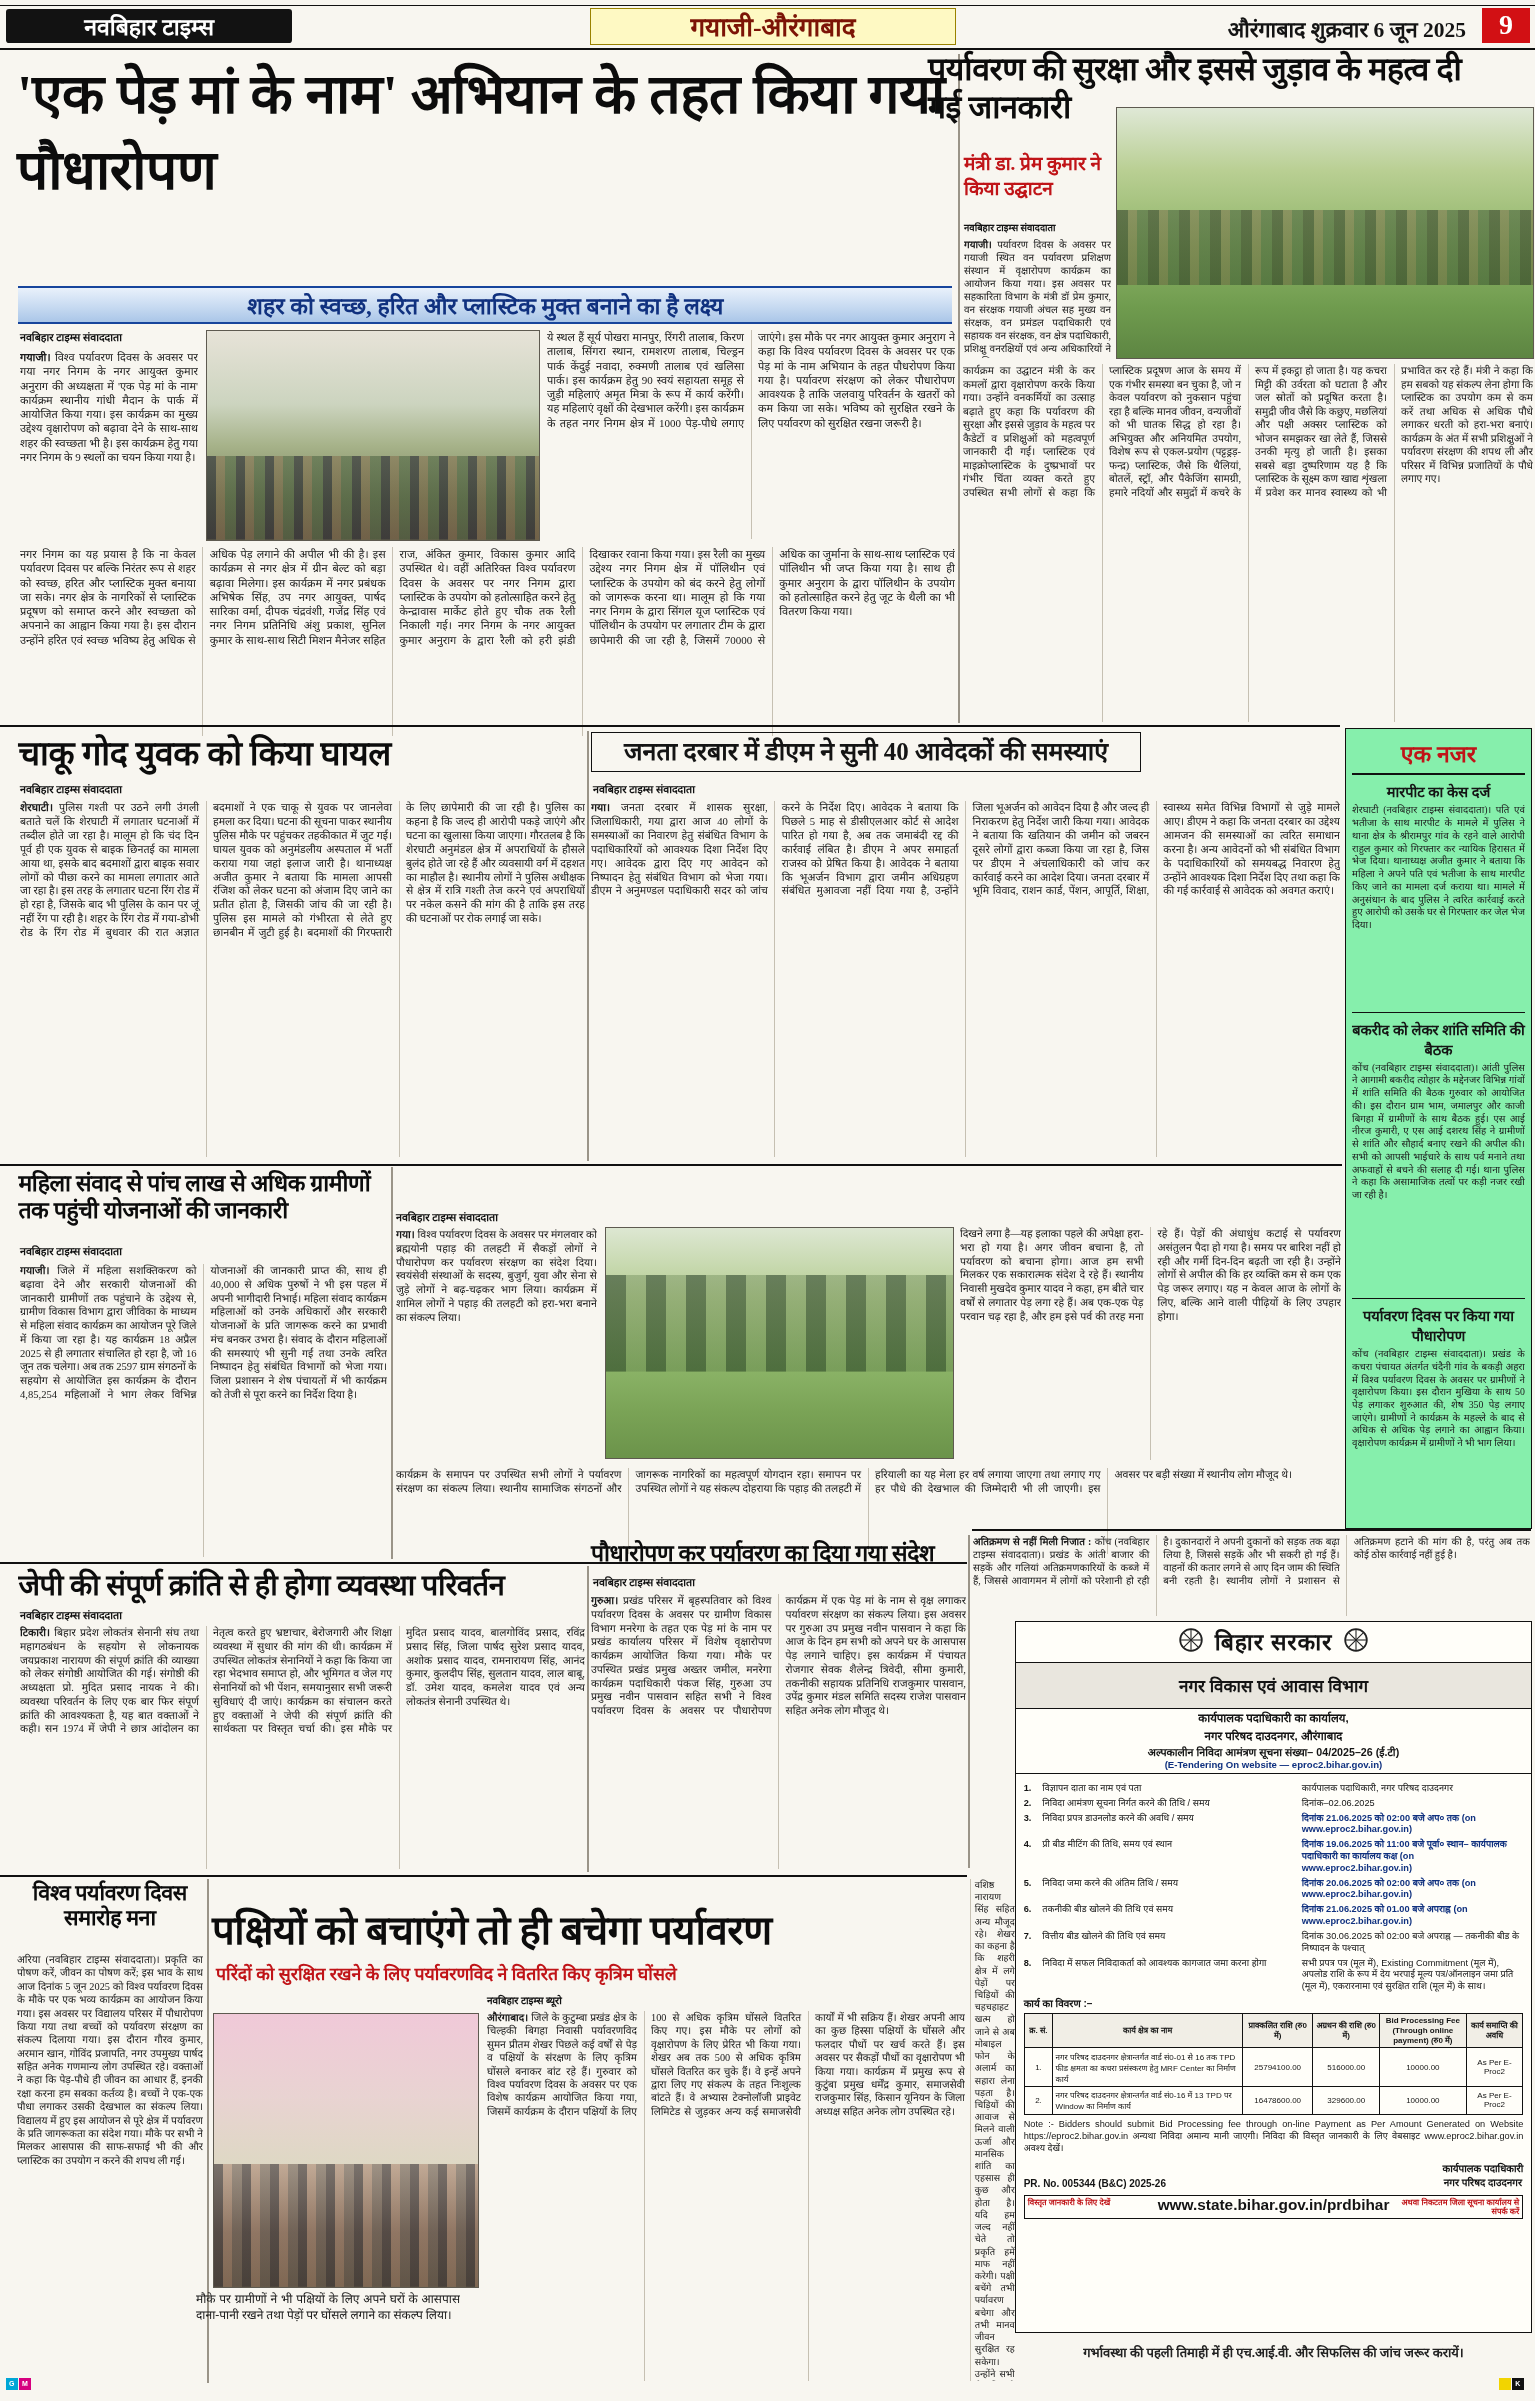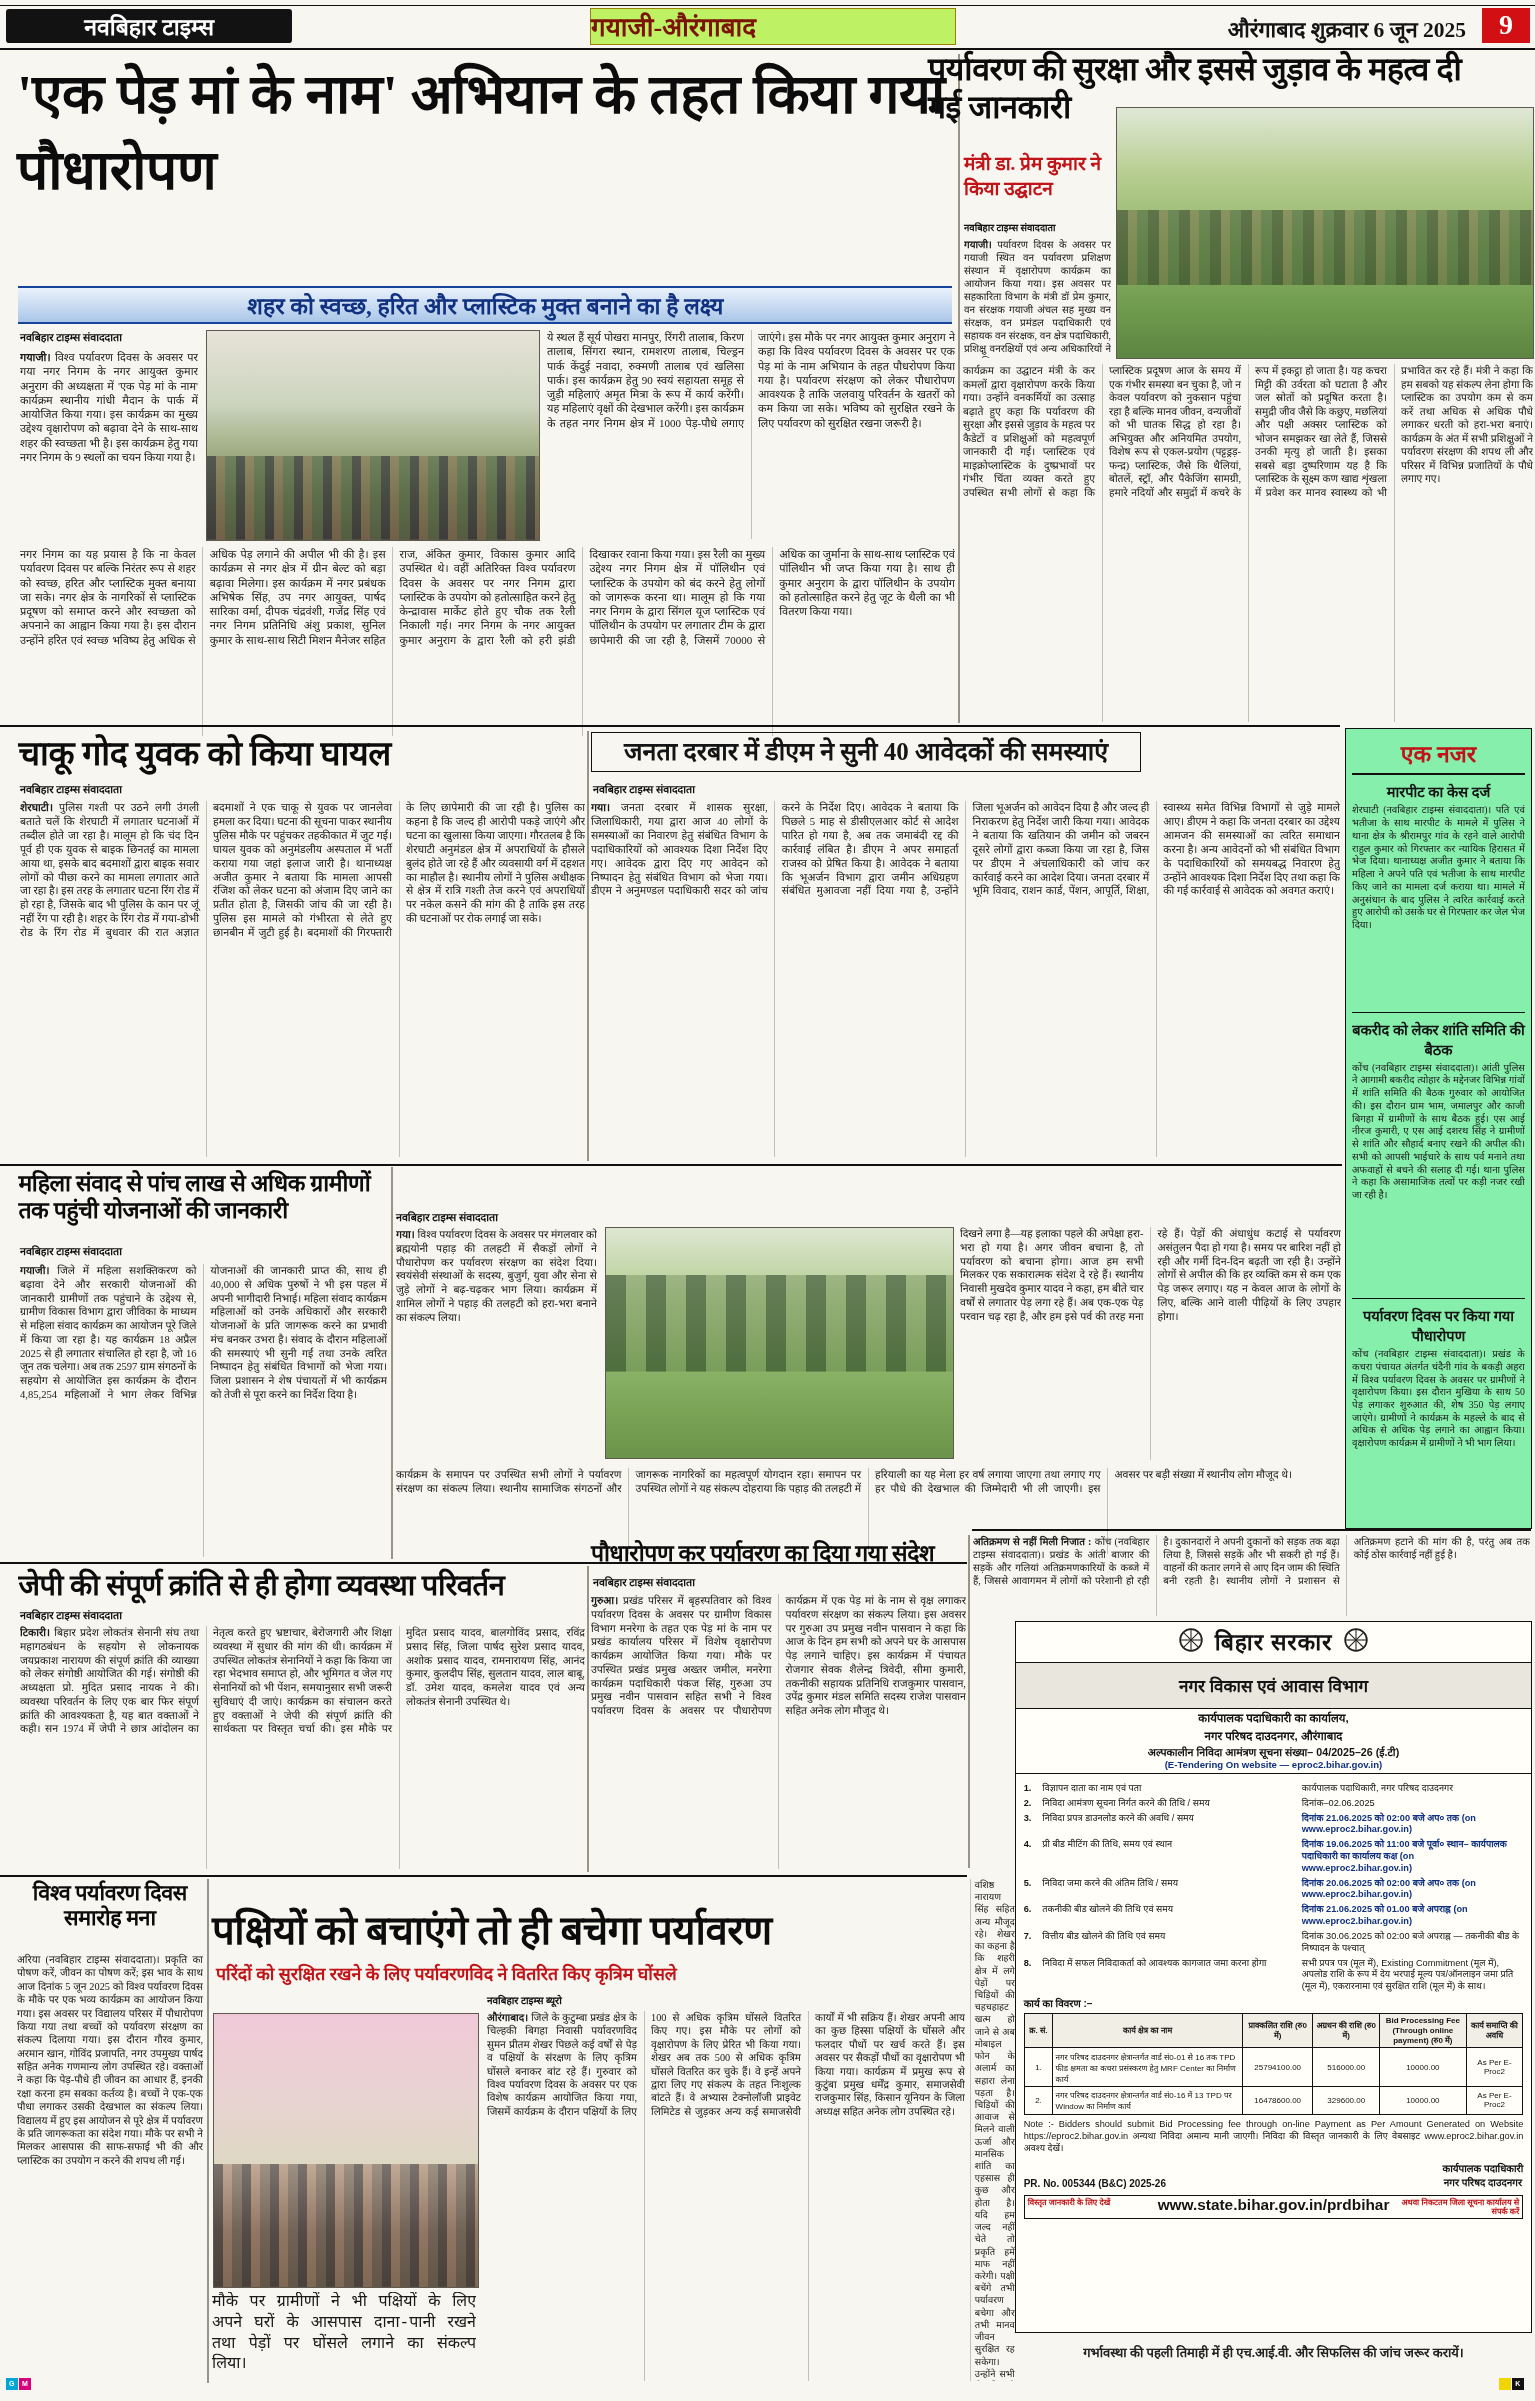--- a/index.html
+++ b/index.html
@@ -58,21 +58,21 @@
 </style>
 </head>
 <body>
 
 <div class="page">
 
   <div class="abs rule" style="left:0;top:4.6px;width:1535px;height:1.5px;"></div>
   <div class="abs" style="left:6.1px;top:9.2px;width:286px;height:34px;background:#121212;color:#fff;display:flex;align-items:center;justify-content:center;font-weight:bold;font-size:23px;border-radius:3.1px;">
       <span>नवबिहार टाइम्स</span>
     </div>
-  <div class="abs" style="left:590px;top:7.7px;width:364px;height:35px;background:#bef264;color:#7c1406;display:flex;align-items:center;justify-content:flex-start;font-weight:bold;font-size:26px;border:0.8px solid #9a8200;">
+  <div class="abs" style="left:590px;top:7.7px;width:364px;height:35px;background:#fef9c3;color:#7c1406;display:flex;align-items:center;justify-content:center;font-weight:bold;font-size:26px;border:0.8px solid #9a8200;">
       <span>गयाजी-औरंगाबाद</span>
     </div>
   <div class="abs" style="left:1144px;top:14px;width:322px;height:26px;font-weight:bold;font-size:21.5px;text-align:right;"><span>औरंगाबाद शुक्रवार 6 जून 2025</span></div>
   <div class="abs" style="left:1482px;top:7.7px;width:48px;height:35px;background:#d21014;color:#fff;display:flex;align-items:center;justify-content:center;font-weight:bold;font-size:28px;">
       <span>9</span>
     </div>
   <div class="abs rule" style="left:0;top:48px;width:1535px;height:1.5px;"></div>
 
   <div class="abs hl" style="left:17px;top:57px;width:938px;font-size:55px;line-height:1.38;"><span>'एक पेड़ मां के नाम' अभियान के तहत किया गया पौधारोपण</span></div>
   <div class="abs bluebar" style="left:18.4px;top:286px;width:934px;height:31px;padding-top:3.1px;"><span>शहर को स्वच्छ, हरित और प्लास्टिक मुक्त बनाने का है लक्ष्य</span></div>
@@ -144,21 +144,21 @@
   <div class="abs rule" style="left:0;top:1875px;width:967px;height:1.5px;"></div>
 
   <div class="abs hl" style="left:15.4px;top:1881px;width:189px;font-size:21.5px;text-align:center;"><span>विश्व पर्यावरण दिवस समारोह मना</span></div>
   <div class="abs bt clip" style="left:17px;top:1953px;width:186px;height:428px;font-size:10.3px;"><span>अरिया (नवबिहार टाइम्स संवाददाता)। प्रकृति का पोषण करें, जीवन का पोषण करें; इस भाव के साथ आज दिनांक 5 जून 2025 को विश्व पर्यावरण दिवस के मौके पर एक भव्य कार्यक्रम का आयोजन किया गया। इस अवसर पर विद्यालय परिसर में पौधारोपण किया गया तथा बच्चों को पर्यावरण संरक्षण का संकल्प दिलाया गया। इस दौरान गौरव कुमार, अरमान खान, गोविंद प्रजापति, नगर उपमुख्य पार्षद सहित अनेक गणमान्य लोग उपस्थित रहे। वक्ताओं ने कहा कि पेड़-पौधे ही जीवन का आधार हैं, इनकी रक्षा करना हम सबका कर्तव्य है। बच्चों ने एक-एक पौधा लगाकर उसकी देखभाल का संकल्प लिया। विद्यालय में हुए इस आयोजन से पूरे क्षेत्र में पर्यावरण के प्रति जागरूकता का संदेश गया। मौके पर सभी ने मिलकर आसपास की साफ-सफाई भी की और प्लास्टिक का उपयोग न करने की शपथ ली गई।</span></div>
   <div class="abs vrule" style="left:207px;top:1879px;width:1.5px;height:504px;"></div>
 
   <div class="abs hl" style="left:212px;top:1907px;width:562px;font-size:40px;"><span>पक्षियों को बचाएंगे तो ही बचेगा पर्यावरण</span></div>
   <div class="abs redsub" style="left:216px;top:1961px;width:554px;font-size:17.7px;"><span>परिंदों को सुरक्षित रखने के लिए पर्यावरणविद ने वितरित किए कृत्रिम घोंसले</span></div>
   <div class="abs byline" style="left:487px;top:1993px;width:230px;font-size:10px;"><span>नवबिहार टाइम्स ब्यूरो</span></div>
   <div class="abs ph" style="left:213px;top:2013px;width:264px;height:273px;background:repeating-linear-gradient(90deg,rgba(40,30,35,.55) 0 9.2px,rgba(150,100,80,.4) 9.2px 18.4px,rgba(80,60,55,.45) 18.4px 28px) 0 100%/100% 45% no-repeat,linear-gradient(180deg,#f0c9d8 0%,#e9d3d2 30%,#ded8c4 55%,#8c8270 80%,#6f6a55 100%);"></div>
-  <div class="abs bt clip" style="left:212px;top:2292px;width:264px;height:89px;font-size:16px;font-family:Liberation Mono, monospace;"><span>मौके पर ग्रामीणों ने भी पक्षियों के लिए अपने घरों के आसपास दाना-पानी रखने तथा पेड़ों पर घोंसले लगाने का संकल्प लिया।</span></div>
+  <div class="abs bt clip" style="left:196px;top:2292px;width:264px;height:89px;font-size:12px;"><span>मौके पर ग्रामीणों ने भी पक्षियों के लिए अपने घरों के आसपास दाना-पानी रखने तथा पेड़ों पर घोंसले लगाने का संकल्प लिया।</span></div>
   <div class="abs bt clip c3" style="left:487px;top:2011px;width:478px;height:370px;font-size:10.3px;"><span class="dl">औरंगाबाद।</span> <span>जिले के कुटुम्बा प्रखंड क्षेत्र के चिल्हकी बिगहा निवासी पर्यावरणविद सुमन प्रीतम शेखर पिछले कई वर्षों से पेड़ व पक्षियों के संरक्षण के लिए कृत्रिम घोंसले बनाकर बांट रहे हैं। गुरुवार को विश्व पर्यावरण दिवस के अवसर पर एक विशेष कार्यक्रम आयोजित किया गया, जिसमें कार्यक्रम के दौरान पक्षियों के लिए 100 से अधिक कृत्रिम घोंसले वितरित किए गए। इस मौके पर लोगों को वृक्षारोपण के लिए प्रेरित भी किया गया। शेखर अब तक 500 से अधिक कृत्रिम घोंसले वितरित कर चुके हैं। वे इन्हें अपने द्वारा लिए गए संकल्प के तहत निःशुल्क बांटते हैं। वे अभ्यास टेक्नोलॉजी प्राइवेट लिमिटेड से जुड़कर अन्य कई समाजसेवी कार्यों में भी सक्रिय हैं। शेखर अपनी आय का कुछ हिस्सा पक्षियों के घोंसले और फलदार पौधों पर खर्च करते हैं। इस अवसर पर सैकड़ों पौधों का वृक्षारोपण भी किया गया। कार्यक्रम में प्रमुख रूप से कुटुंबा प्रमुख धर्मेंद्र कुमार, समाजसेवी राजकुमार सिंह, किसान यूनियन के जिला अध्यक्ष सहित अनेक लोग उपस्थित रहे।</span></div>
 
   <div class="abs bt clip" style="left:970px;top:1879px;width:40px;height:502px;font-size:9.4px;border-left:0.8px solid #c6c0b2;padding-left:3.8px;"><span>वशिष्ठ नारायण सिंह सहित अन्य मौजूद रहे। शेखर का कहना है कि शहरी क्षेत्र में लगे पेड़ों पर चिड़ियों की चहचहाहट खत्म हो जाने से अब मोबाइल फोन के अलार्म का सहारा लेना पड़ता है। चिड़ियों की आवाज से मिलने वाली ऊर्जा और मानसिक शांति का एहसास ही कुछ और होता है। यदि हम जल्द नहीं चेते तो प्रकृति हमें माफ नहीं करेगी। पक्षी बचेंगे तभी पर्यावरण बचेगा और तभी मानव जीवन सुरक्षित रह सकेगा। उन्होंने सभी से अधिक से अधिक पेड़ लगाने और पक्षियों के लिए दाना-पानी रखने की अपील की।</span></div>
 
   <div class="abs tender" style="left:1015px;top:1621px;width:517px;height:712px;box-sizing:border-box;">
     <div class="t-head">
       <span><svg width="26" height="26" viewBox="0 0 24 24">
             <circle cx="12" cy="12" r="10" fill="none" stroke="#222" stroke-width="1.6"></circle>
             <g stroke="#222" stroke-width="1">
               <line x1="12" y1="2" x2="12" y2="22"></line>

